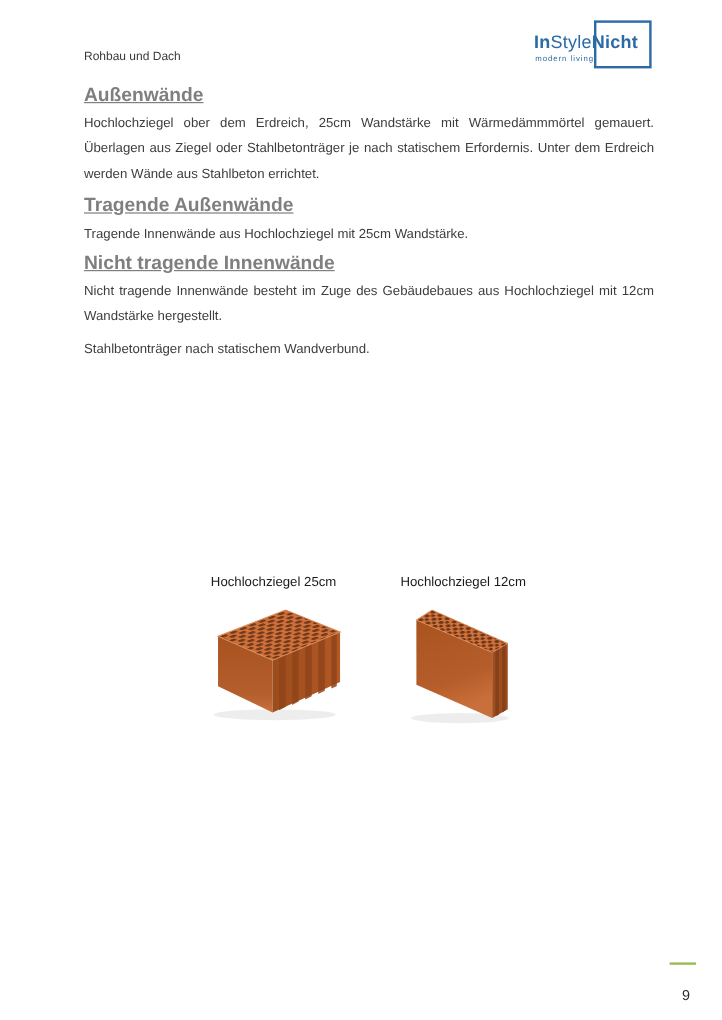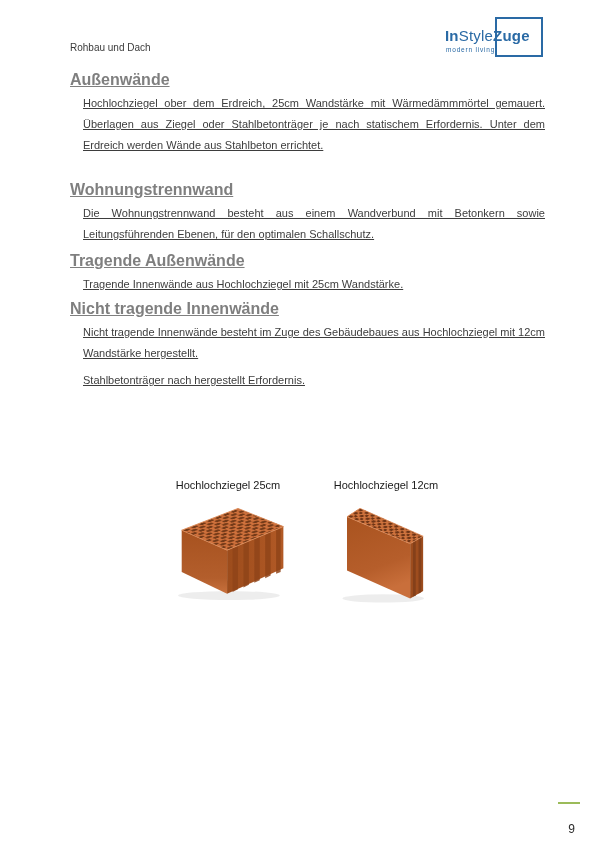--- a/index.html
+++ b/index.html
@@ -65,26 +65,25 @@
   }
   .sec-heading {
     margin: 0;
     font-size: 16px;
     font-weight: 700;
     color: #7f7f7f;
     text-decoration: underline;
     line-height: 15px;
   }
   .sec-body {
-    margin: 6px 0 0 13px;
+    margin: 6px 0 0 0;
     font-size: 11px;
     line-height: 21px;
     color: #3d3d3d;
     text-align: justify;
-    text-decoration: underline;
   }
   .sec + .sec .sec-heading { margin-top: 8px; }
   .sec.gap-xl .sec-heading { margin-top: 26px; }
   .sec.gap-sm .sec-heading { margin-top: 6px; }
   .sec.gap-xs .sec-heading { margin-top: 4px; }
 
   
   .figure {
     position: absolute;
     top: 478px;
@@ -125,43 +124,39 @@
 </style>
 </head>
 <body>
 
 <div class="page">
 
   <div class="header-title">Rohbau und Dach</div>
 
   <div class="logo">
     <div class="logo-frame"></div>
-    <div class="logo-text"><span class="b">In</span><span class="r">Style</span><span class="b">Zuge</span></div>
+    <div class="logo-text"><span class="b">In</span><span class="r">Style</span><span class="b">Nicht</span></div>
     <div class="logo-tagline">modern living</div>
   </div>
 
   <div class="content">
     <div class="sec">
       <h3 class="sec-heading">Außenwände</h3>
       <p class="sec-body">Hochlochziegel ober dem Erdreich, 25cm Wandstärke mit Wärmedämmmörtel gemauert. Überlagen aus Ziegel oder Stahlbetonträger je nach statischem Erfordernis. Unter dem Erdreich werden Wände aus Stahlbeton errichtet.</p>
     </div>
-    <div class="sec gap-xl">
-      <h3 class="sec-heading">Wohnungstrennwand</h3>
-      <p class="sec-body">Die Wohnungstrennwand besteht aus einem Wandverbund mit Betonkern sowie Leitungsführenden Ebenen, für den optimalen Schallschutz.</p>
-    </div>
     <div class="sec">
       <h3 class="sec-heading">Tragende Außenwände</h3>
       <p class="sec-body">Tragende Innenwände aus Hochlochziegel mit 25cm Wandstärke.</p>
     </div>
     <div class="sec gap-sm">
       <h3 class="sec-heading">Nicht tragende Innenwände</h3>
       <p class="sec-body">Nicht tragende Innenwände besteht im Zuge des Gebäudebaues aus Hochlochziegel mit 12cm Wandstärke hergestellt.</p>
     </div>
     <div class="sec gap-xs">
-      <p class="sec-body">Stahlbetonträger nach hergestellt Erfordernis.</p>
+      <p class="sec-body">Stahlbetonträger nach statischem Wandverbund.</p>
     </div>
   </div>
 
   <div class="figure f1">
     <div class="figure-caption">Hochlochziegel 25cm</div>
     <svg width="118" height="104" viewBox="0 0 130 112">
       <defs>
         <linearGradient id="g25front" x1="0" y1="0" x2="0" y2="1">
           <stop offset="0" stop-color="#a7521f"></stop>
           <stop offset="0.75" stop-color="#b35e2c"></stop>

